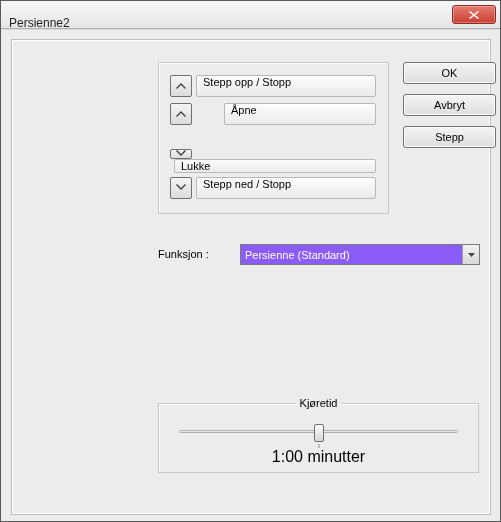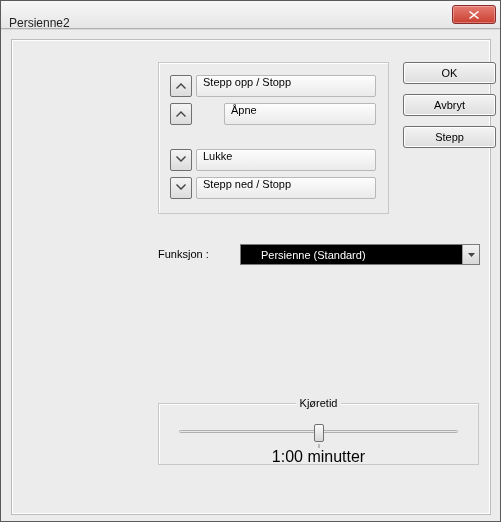--- a/index.html
+++ b/index.html
@@ -14,34 +14,34 @@
   .device { width:100%; text-align:center; padding-top:4px;}
   .device-icon { width:40px; height:32px; margin:0 auto 2px auto; position:relative;}
   .usbrs-label { position:absolute; top:0; left:2px; width:36px; height:10px; border:1px solid #3050c0; font-size:7px; line-height:8px; color:#2040b0; background:#fff; font-weight:bold; letter-spacing:-0.3px;}
   .plug { position:absolute; top:11px; left:6px; width:10px; height:10px; border:1px solid #888; background:#eee;}
   .rf { position:absolute; top:17px; left:18px; width:16px; height:12px; border:1px solid #0a0; font-size:7px; color:#070; line-height:10px;}
   .rf::after{content:")"; color:#d00; position:absolute; right:-3px; top:-1px; font-size:10px; font-weight:bold;}
   .device-label { font-size:11px; line-height:13px;}
   
   .controls-group { position:absolute; left:146px; top:22px; width:231px; height:152px; border:1px solid #c8c8c8; box-shadow: inset 1px 1px 0 #fff;}
   .ctrl-btn { position:absolute; left:11px; width:206px; height:22px; display:flex; align-items:stretch;}
-  .cb1{top:12px;} .cb2{top:40px;gap:28px;} .cb3{top:86px;} .cb4{top:114px;}
+  .cb1{top:12px;} .cb2{top:40px;gap:28px;} .cb3{top:86px;flex-direction:column;} .cb4{top:114px;}
   .arrow-box { width:22px; height:22px; border:1px solid #707070; background:linear-gradient(to bottom,#f4f4f4,#dcdcdc); display:flex; align-items:center; justify-content:center; border-radius:2px;}
   .arrow-box svg{display:block;}
   .label-box { flex:1; height:22px; margin-left:4px; border:1px solid #b8b8b8; background:linear-gradient(to bottom,#fdfdfd,#eaeaea); display:flex; align-items:flex-start; padding-left:6px; font-size:11px; border-radius:2px;}
   
   .side-btn { position:absolute; left:391px; width:93px; height:22px; border:1px solid #707070; background:linear-gradient(to bottom,#f4f4f4,#dedede); border-radius:3px; display:flex; align-items:center; justify-content:center; font-size:11px; box-shadow: 0 0 0 1px #fff inset;}
   .sb-ok{top:22px;} .sb-avbryt{top:54px;} .sb-info{top:86px;}
   
   .funksjon-label{ position:absolute; left:146px; top:208px; font-size:11px;}
   .combo { position:absolute; left:228px; top:204px; width:240px; height:21px; border:1px solid #7a7a7a; display:flex; align-items:stretch;}
-  .combo-text{ flex:1; background:#000000; color:#fff; display:flex; align-items:center; padding-left:20px; font-size:11px;}
+  .combo-text{ flex:1; background:#8b5cf6; color:#fff; display:flex; align-items:center; padding-left:4px; font-size:11px;}
   .combo-arrow{ width:17px; background:linear-gradient(to bottom,#f2f2f2,#d8d8d8); border-left:1px solid #a0a0a0; display:flex; align-items:center; justify-content:center;}
   
-  .slider-group{ position:absolute; left:146px; top:363px; width:321px; height:62px; border:1px solid #c8c8c8; box-shadow: inset 1px 1px 0 #fff;}
+  .slider-group{ position:absolute; left:146px; top:363px; width:321px; height:70px; border:1px solid #c8c8c8; box-shadow: inset 1px 1px 0 #fff;}
   .slider-legend{ position:absolute; left:50%; top:-7px; transform:translateX(-50%); background:#ECECEC; padding:0 4px; font-size:11px;}
   .slider-track-wrap{ position:absolute; left:20px; right:20px; top:18px; height:24px; }
   .slider-track{ position:absolute; left:0; right:0; top:8px; height:3px; border:1px solid #b0b0b0; border-radius:2px; background:#e8e8e8;}
   .slider-thumb{ position:absolute; top:2px; left:50%; transform:translateX(-50%); width:10px; height:18px; background:linear-gradient(to bottom,#fafafa,#d8d8d8); border:1px solid #707070; border-radius:2px;}
   .slider-tick{ position:absolute; top:22px; left:50%; transform:translateX(-50%); width:1px; height:4px; background:#888;}
   .slider-readout{ position:absolute; left:0; right:0; top:44px; text-align:center; font-size:16px;}
 </style>
 </head>
 <body>
 

